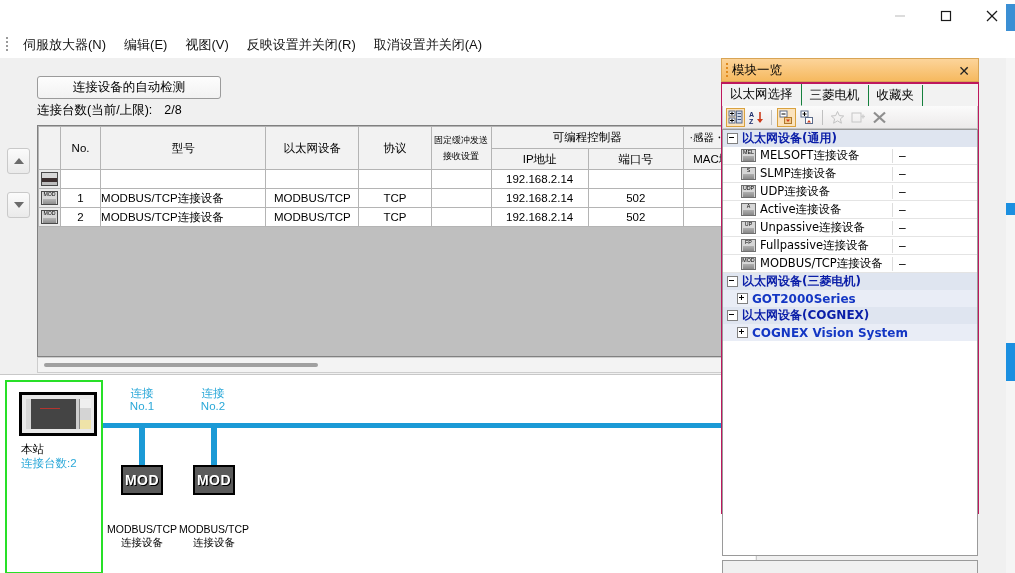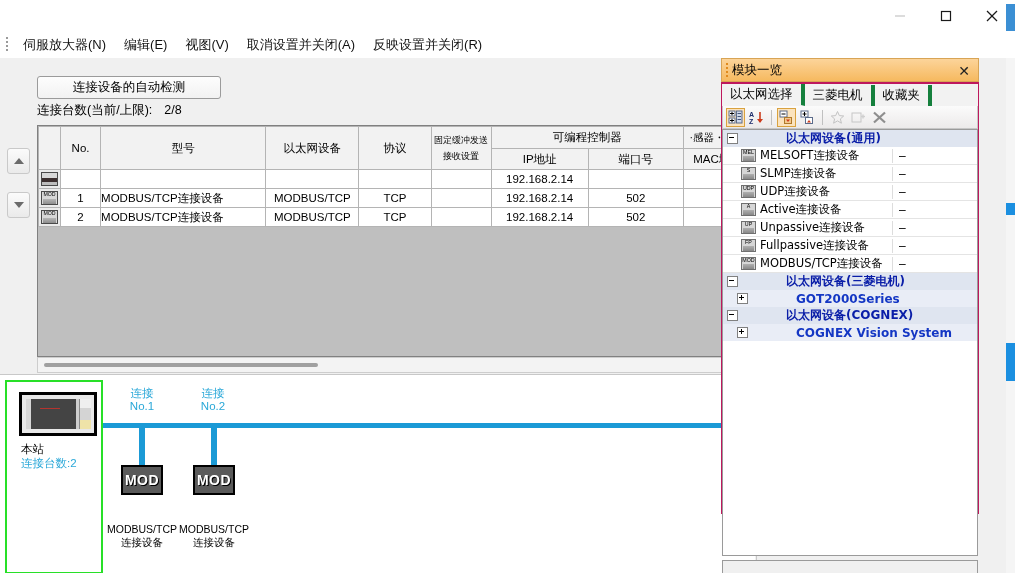--- a/index.html
+++ b/index.html
@@ -119,21 +119,21 @@
   .mp-grip{width:10px;height:24px;display:flex;align-items:center;justify-content:center;}
   .mp-grip i{display:block;width:2px;height:14px;
      background:repeating-linear-gradient(to bottom,#e08a1e 0 2px,transparent 2px 4px);}
   .mp-title-text{font-size:12.5px;color:#000;}
   .mp-close{position:absolute;right:5px;top:3px;width:18px;height:18px;
             display:flex;align-items:center;justify-content:center;font-size:14px;color:#222;}
 
   .mp-tabs{position:absolute;left:1px;top:26px;width:256px;height:22px;background:#f2f2f2;
            border-bottom:1px solid #a9a9a9;display:flex;align-items:flex-end;}
   .mp-tab{height:21px;padding:0 8px;display:flex;align-items:center;font-size:12.5px;
-          border-right:4px solid #15803d;background:#f2f2f2;}
+          border-right:1px solid #15803d;background:#f2f2f2;}
   .mp-tab.active{background:#f2f2f2;border-bottom:1px solid #f2f2f2;}
 
   .mp-toolbar{position:absolute;left:1px;top:48px;width:256px;height:23px;
               background:linear-gradient(to bottom,#fbfbfb,#eceaea);
               border:1px solid #c6c6c6;border-top:none;box-sizing:border-box;
               display:flex;align-items:center;padding-left:3px;gap:2px;}
   .tbi{width:19px;height:19px;display:flex;align-items:center;justify-content:center;}
   .tbi.pressed{background:#fbe3bd;border:1px solid #d9a23f;box-sizing:border-box;}
   .tbsep{width:1px;height:15px;background:#c0c0c0;margin:0 3px;}
 
@@ -148,21 +148,21 @@
   .exp.plus:after{content:"";position:absolute;left:3px;top:1px;width:1px;height:5px;background:#000;}
   .tleaf{display:flex;align-items:center;height:17px;font-size:12px;border-bottom:1px solid #e4e4e4;}
   .tleaf .ic{width:15px;height:13px;margin-left:18px;margin-right:4px;flex:none;position:relative;
              background:#d6d6d6;border:1px solid #6f6f6f;box-sizing:border-box;}
   .tleaf .ic i{position:absolute;left:0;top:-1px;width:13px;text-align:center;font-size:5.3px;
                line-height:6px;font-style:normal;color:#000;font-family:"Liberation Sans",sans-serif;}
   .tleaf .ic u{position:absolute;left:1px;bottom:0;right:1px;height:5px;text-decoration:none;
                background:linear-gradient(to bottom,#b0b0b0,#888);}
   .tleaf .nm{flex:1;color:#000;font-family:"DejaVu Sans",sans-serif;font-size:11.5px;}
   .tleaf .dash{width:78px;border-left:1px solid #ddd;padding-left:6px;color:#000;}
-  .tnode .lbl{font-family:"DejaVu Sans",sans-serif;margin-left:44px;}
+  .tnode .lbl{font-family:"DejaVu Sans",sans-serif;}
   .sub .exp{margin-left:14px;}
 
   .mp-bottom{position:absolute;left:1px;top:502px;width:256px;height:70px;background:#f0f0f0;
              border:1px solid #9a9a9a;box-sizing:border-box;}
 
   
   .rstrip{position:absolute;right:0;top:58px;width:9px;height:515px;background:#f5f5f5;}
   .rthumb{position:absolute;right:0;width:9px;background:#1b8fe0;}
 </style>
 </head>
@@ -193,22 +193,22 @@
     <div class="tb-accent2"></div>
   </div>
 
   <div class="menubar">
     <div class="menu-grip">
         <div class="dots"></div>
       </div>
     <div class="menu-item">伺服放大器(N)</div>
     <div class="menu-item">编辑(E)</div>
     <div class="menu-item">视图(V)</div>
+    <div class="menu-item">反映设置并关闭(R)</div>
     <div class="menu-item">取消设置并关闭(A)</div>
-    <div class="menu-item">反映设置并关闭(R)</div>
   </div>
 
   <div class="client">
 
     <div class="work">
       <div class="watermark">DATAIL</div>
 
       <div class="detect-btn">连接设备的自动检测</div>
       <div class="conn-count">
         <span>连接台数(当前/上限):</span><span class="num">2/8</span>

